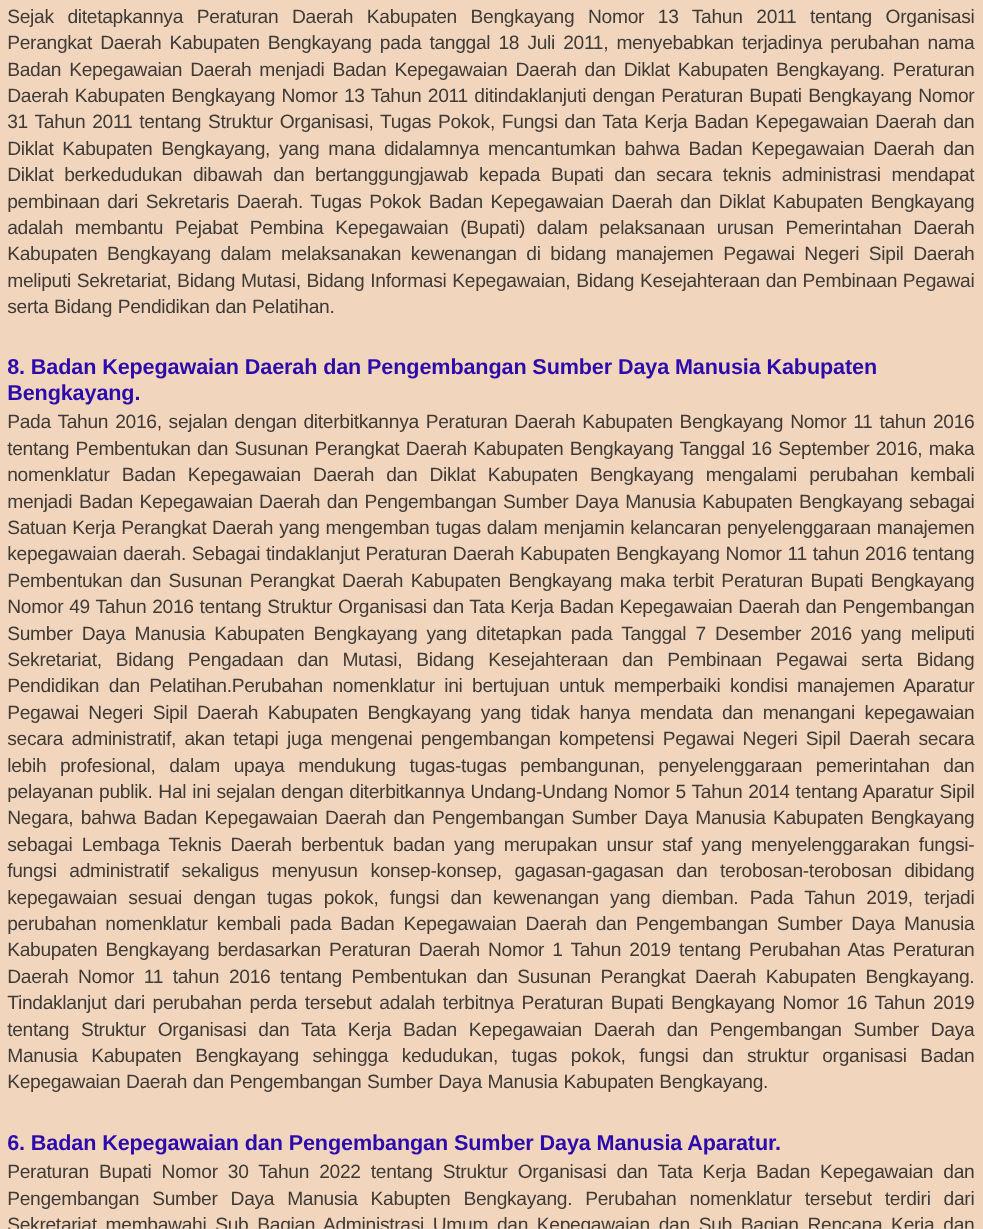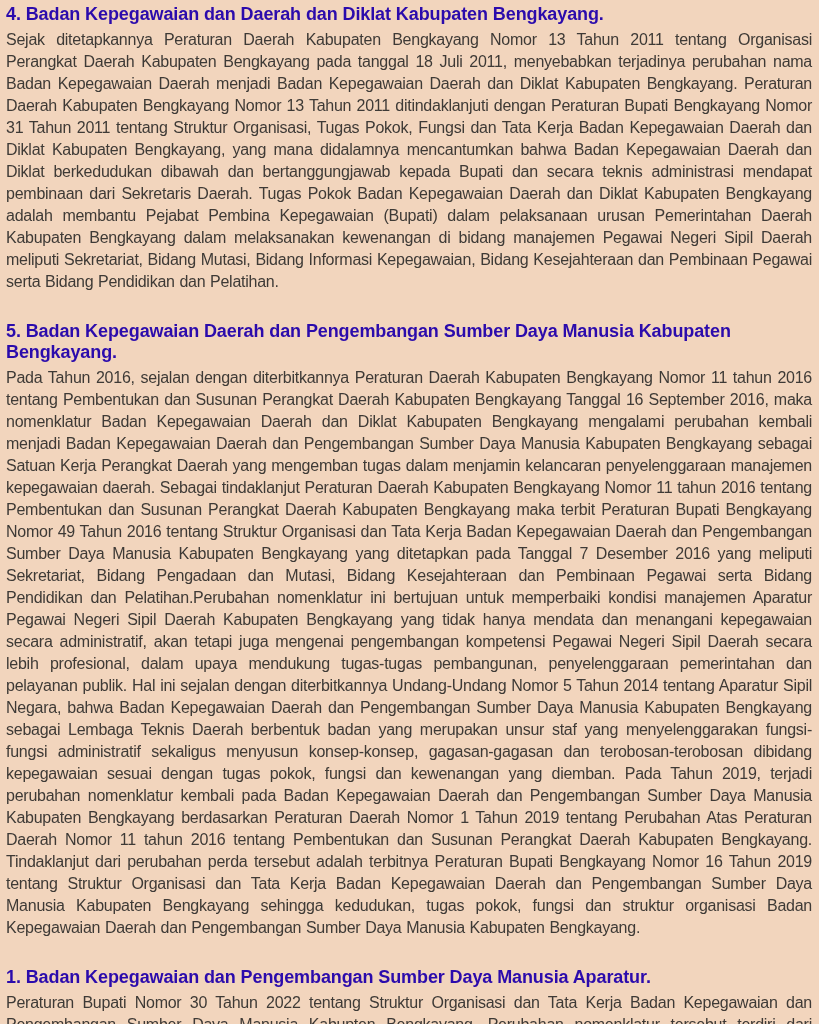--- a/index.html
+++ b/index.html
@@ -47,27 +47,26 @@
     letter-spacing: -0.25px;
     word-spacing: 0.5px;
   }
 </style>
 </head>
 <body>
 
 <div class="page">
 
   <section class="section">
-    <h2 class="section-heading">4. Badan Kepegawaian dan Daerah dan Diklat Kabupaten Bengkayang.</h2>
     <p class="section-body">Sejak ditetapkannya Peraturan Daerah Kabupaten Bengkayang Nomor 13 Tahun 2011 tentang Organisasi Perangkat Daerah Kabupaten Bengkayang pada tanggal 18 Juli 2011, menyebabkan terjadinya perubahan nama Badan Kepegawaian Daerah menjadi Badan Kepegawaian Daerah dan Diklat Kabupaten Bengkayang. Peraturan Daerah Kabupaten Bengkayang Nomor 13 Tahun 2011 ditindaklanjuti dengan Peraturan Bupati Bengkayang Nomor 31 Tahun 2011 tentang Struktur Organisasi, Tugas Pokok, Fungsi dan Tata Kerja Badan Kepegawaian Daerah dan Diklat Kabupaten Bengkayang, yang mana didalamnya mencantumkan bahwa Badan Kepegawaian Daerah dan Diklat berkedudukan dibawah dan bertanggungjawab kepada Bupati dan secara teknis administrasi mendapat pembinaan dari Sekretaris Daerah. Tugas Pokok Badan Kepegawaian Daerah dan Diklat Kabupaten Bengkayang adalah membantu Pejabat Pembina Kepegawaian (Bupati) dalam pelaksanaan urusan Pemerintahan Daerah Kabupaten Bengkayang dalam melaksanakan kewenangan di bidang manajemen Pegawai Negeri Sipil Daerah meliputi Sekretariat, Bidang Mutasi, Bidang Informasi Kepegawaian, Bidang Kesejahteraan dan Pembinaan Pegawai serta Bidang Pendidikan dan Pelatihan.</p>
   </section>
 
   <section class="section">
-    <h2 class="section-heading">5. Badan Kepegawaian Daerah dan Pengembangan Sumber Daya Manusia Kabupaten Bengkayang.</h2>
+    <h2 class="section-heading">8. Badan Kepegawaian Daerah dan Pengembangan Sumber Daya Manusia Kabupaten Bengkayang.</h2>
     <p class="section-body">Pada Tahun 2016, sejalan dengan diterbitkannya Peraturan Daerah Kabupaten Bengkayang Nomor 11 tahun 2016 tentang Pembentukan dan Susunan Perangkat Daerah Kabupaten Bengkayang Tanggal 16 September 2016, maka nomenklatur Badan Kepegawaian Daerah dan Diklat Kabupaten Bengkayang mengalami perubahan kembali menjadi Badan Kepegawaian Daerah dan Pengembangan Sumber Daya Manusia Kabupaten Bengkayang sebagai Satuan Kerja Perangkat Daerah yang mengemban tugas dalam menjamin kelancaran penyelenggaraan manajemen kepegawaian daerah. Sebagai tindaklanjut Peraturan Daerah Kabupaten Bengkayang Nomor 11 tahun 2016 tentang Pembentukan dan Susunan Perangkat Daerah Kabupaten Bengkayang maka terbit Peraturan Bupati Bengkayang Nomor 49 Tahun 2016 tentang Struktur Organisasi dan Tata Kerja Badan Kepegawaian Daerah dan Pengembangan Sumber Daya Manusia Kabupaten Bengkayang yang ditetapkan pada Tanggal 7 Desember 2016 yang meliputi Sekretariat, Bidang Pengadaan dan Mutasi, Bidang Kesejahteraan dan Pembinaan Pegawai serta Bidang Pendidikan dan Pelatihan.Perubahan nomenklatur ini bertujuan untuk memperbaiki kondisi manajemen Aparatur Pegawai Negeri Sipil Daerah Kabupaten Bengkayang yang tidak hanya mendata dan menangani kepegawaian secara administratif, akan tetapi juga mengenai pengembangan kompetensi Pegawai Negeri Sipil Daerah secara lebih profesional, dalam upaya mendukung tugas-tugas pembangunan, penyelenggaraan pemerintahan dan pelayanan publik. Hal ini sejalan dengan diterbitkannya Undang-Undang Nomor 5 Tahun 2014 tentang Aparatur Sipil Negara, bahwa Badan Kepegawaian Daerah dan Pengembangan Sumber Daya Manusia Kabupaten Bengkayang sebagai Lembaga Teknis Daerah berbentuk badan yang merupakan unsur staf yang menyelenggarakan fungsi-fungsi administratif sekaligus menyusun konsep-konsep, gagasan-gagasan dan terobosan-terobosan dibidang kepegawaian sesuai dengan tugas pokok, fungsi dan kewenangan yang diemban. Pada Tahun 2019, terjadi perubahan nomenklatur kembali pada Badan Kepegawaian Daerah dan Pengembangan Sumber Daya Manusia Kabupaten Bengkayang berdasarkan Peraturan Daerah Nomor 1 Tahun 2019 tentang Perubahan Atas Peraturan Daerah Nomor 11 tahun 2016 tentang Pembentukan dan Susunan Perangkat Daerah Kabupaten Bengkayang. Tindaklanjut dari perubahan perda tersebut adalah terbitnya Peraturan Bupati Bengkayang Nomor 16 Tahun 2019 tentang Struktur Organisasi dan Tata Kerja Badan Kepegawaian Daerah dan Pengembangan Sumber Daya Manusia Kabupaten Bengkayang sehingga kedudukan, tugas pokok, fungsi dan struktur organisasi Badan Kepegawaian Daerah dan Pengembangan Sumber Daya Manusia Kabupaten Bengkayang.</p>
   </section>
 
   <section class="section">
-    <h2 class="section-heading">1. Badan Kepegawaian dan Pengembangan Sumber Daya Manusia Aparatur.</h2>
+    <h2 class="section-heading">6. Badan Kepegawaian dan Pengembangan Sumber Daya Manusia Aparatur.</h2>
     <p class="section-body">Peraturan Bupati Nomor 30 Tahun 2022 tentang Struktur Organisasi dan Tata Kerja Badan Kepegawaian dan Pengembangan Sumber Daya Manusia Kabupten Bengkayang. Perubahan nomenklatur tersebut terdiri dari Sekretariat membawahi Sub Bagian Administrasi Umum dan Kepegawaian dan Sub Bagian Rencana Kerja dan Keuangan, serta terdiri dari 3 bidang yaitu Bidang Pengadaan dan Mutasi, Bidang Kesejahteraan dan Informasi Pegawai serta Bidang Pengembangan Sumber Daya Manusia Aparatur.</p>
   </section>
 
 </div>
 
 </body></html>

